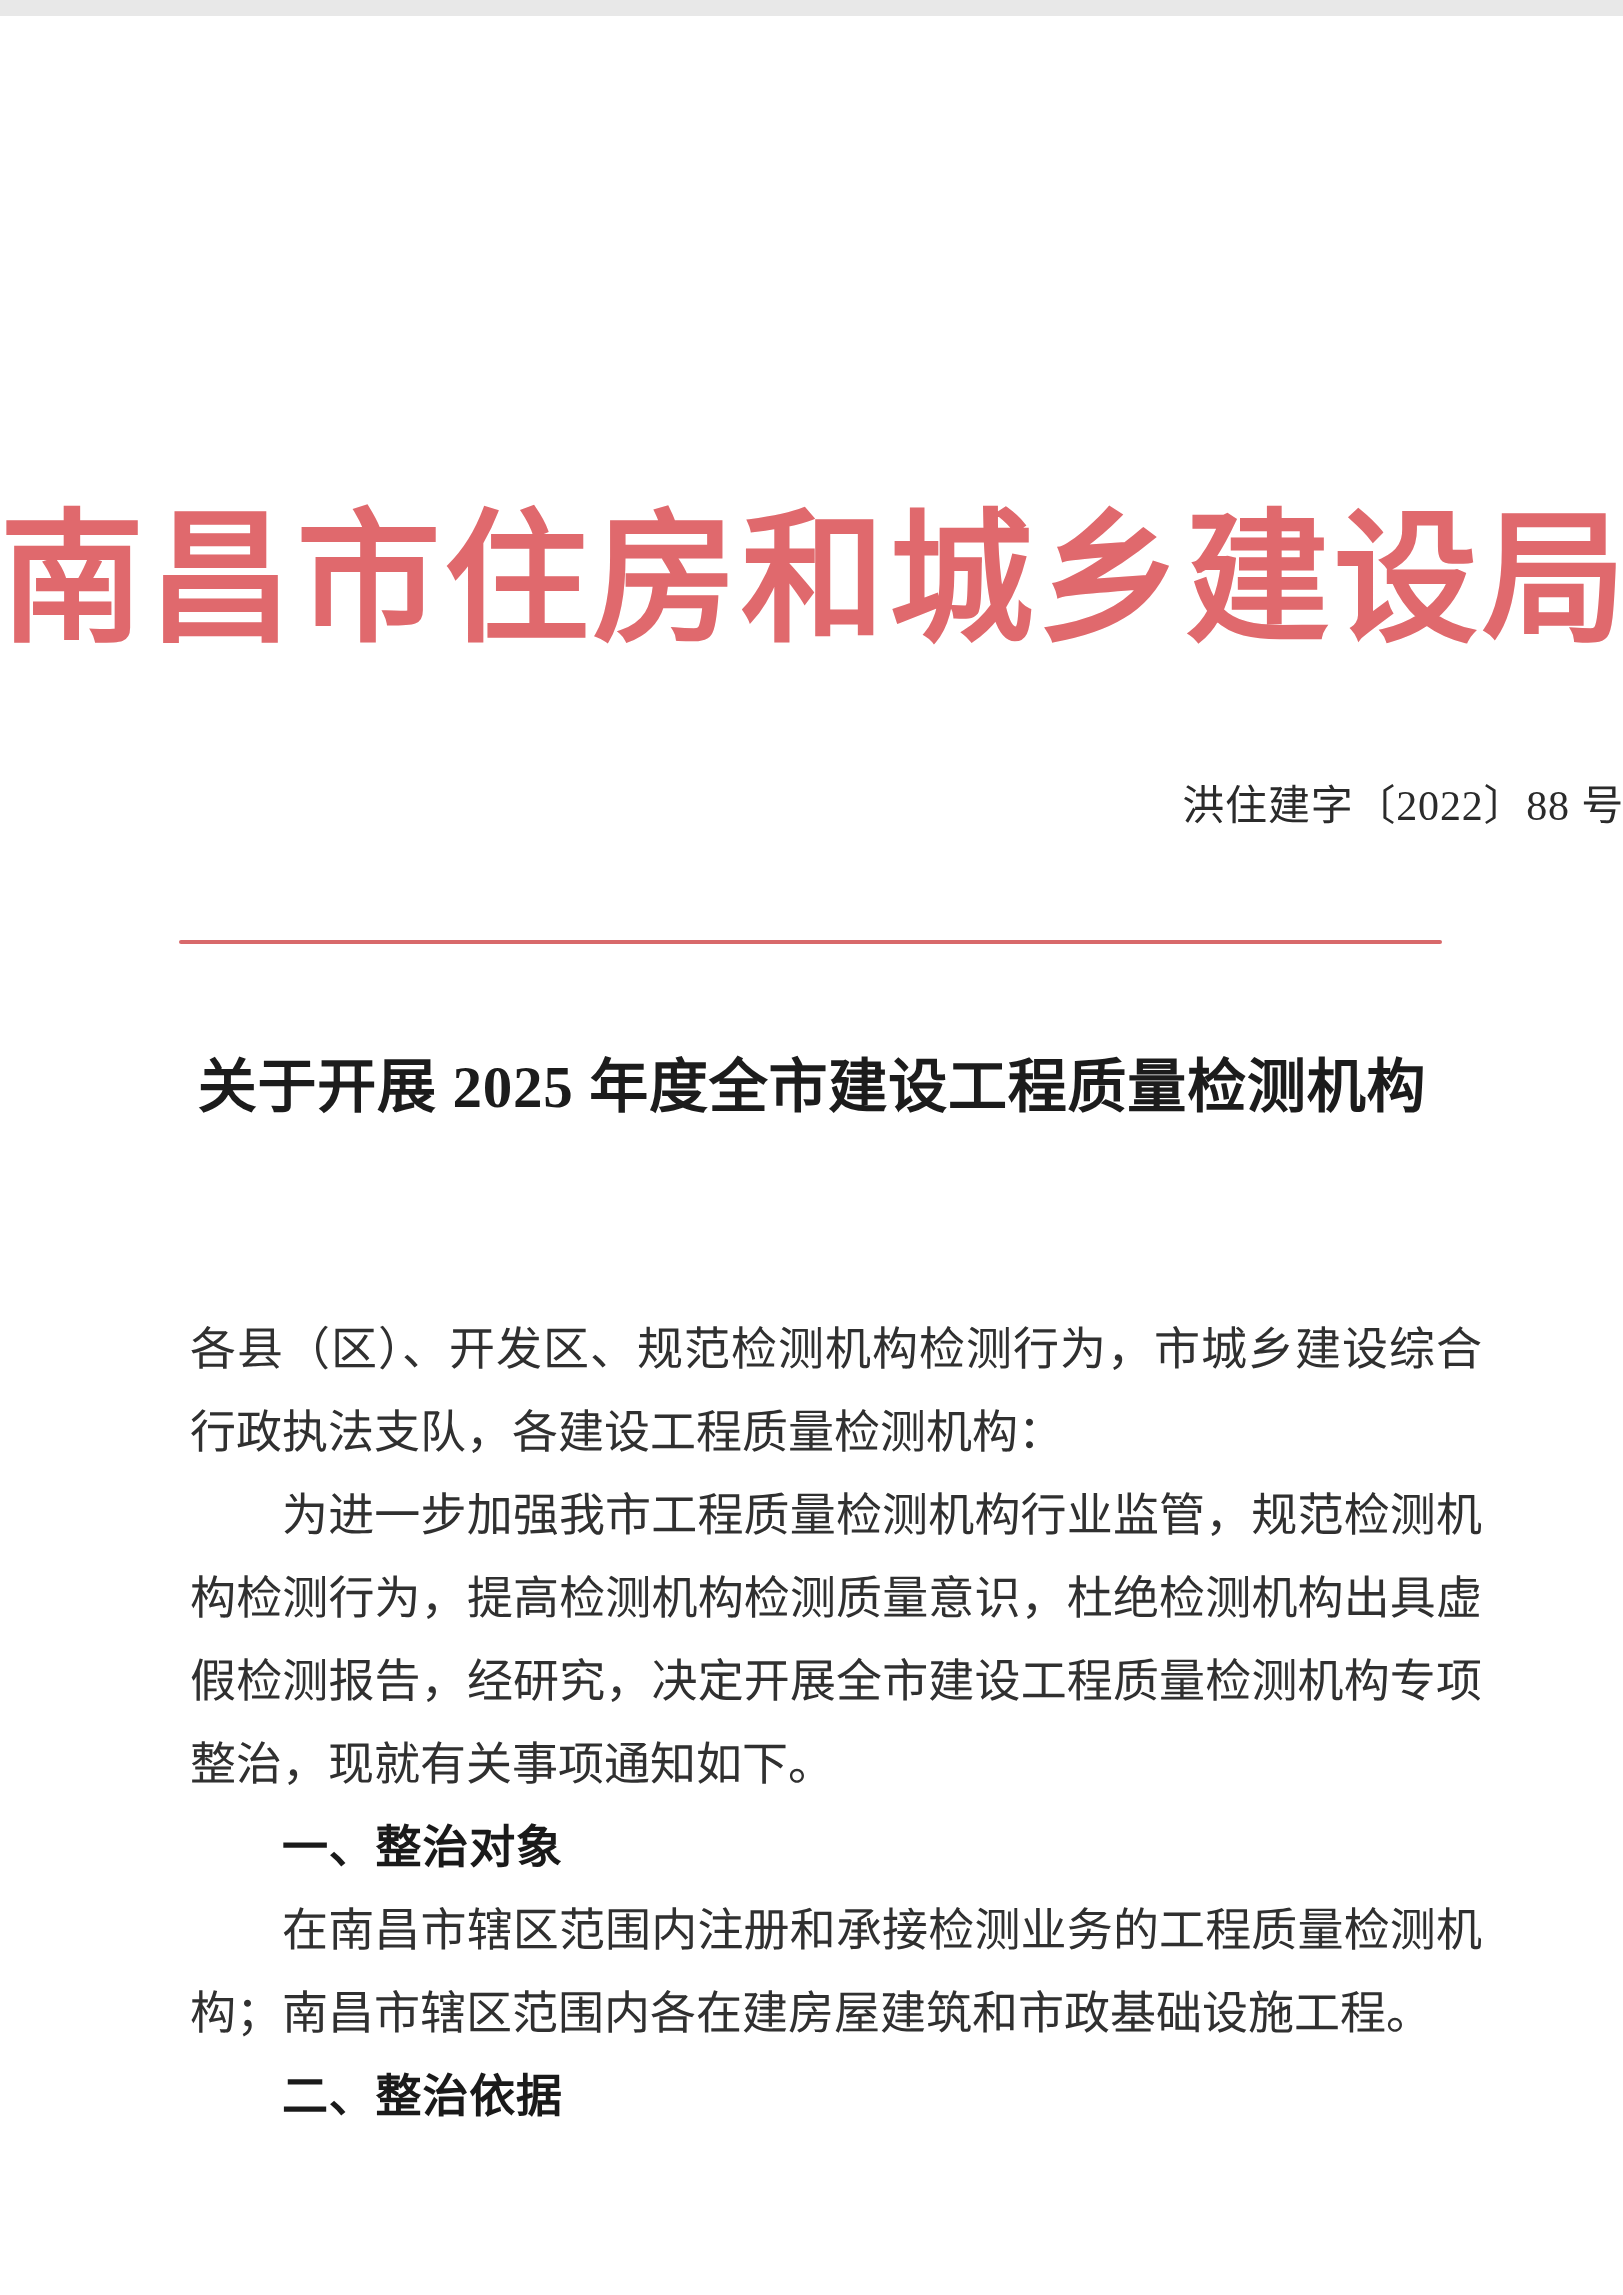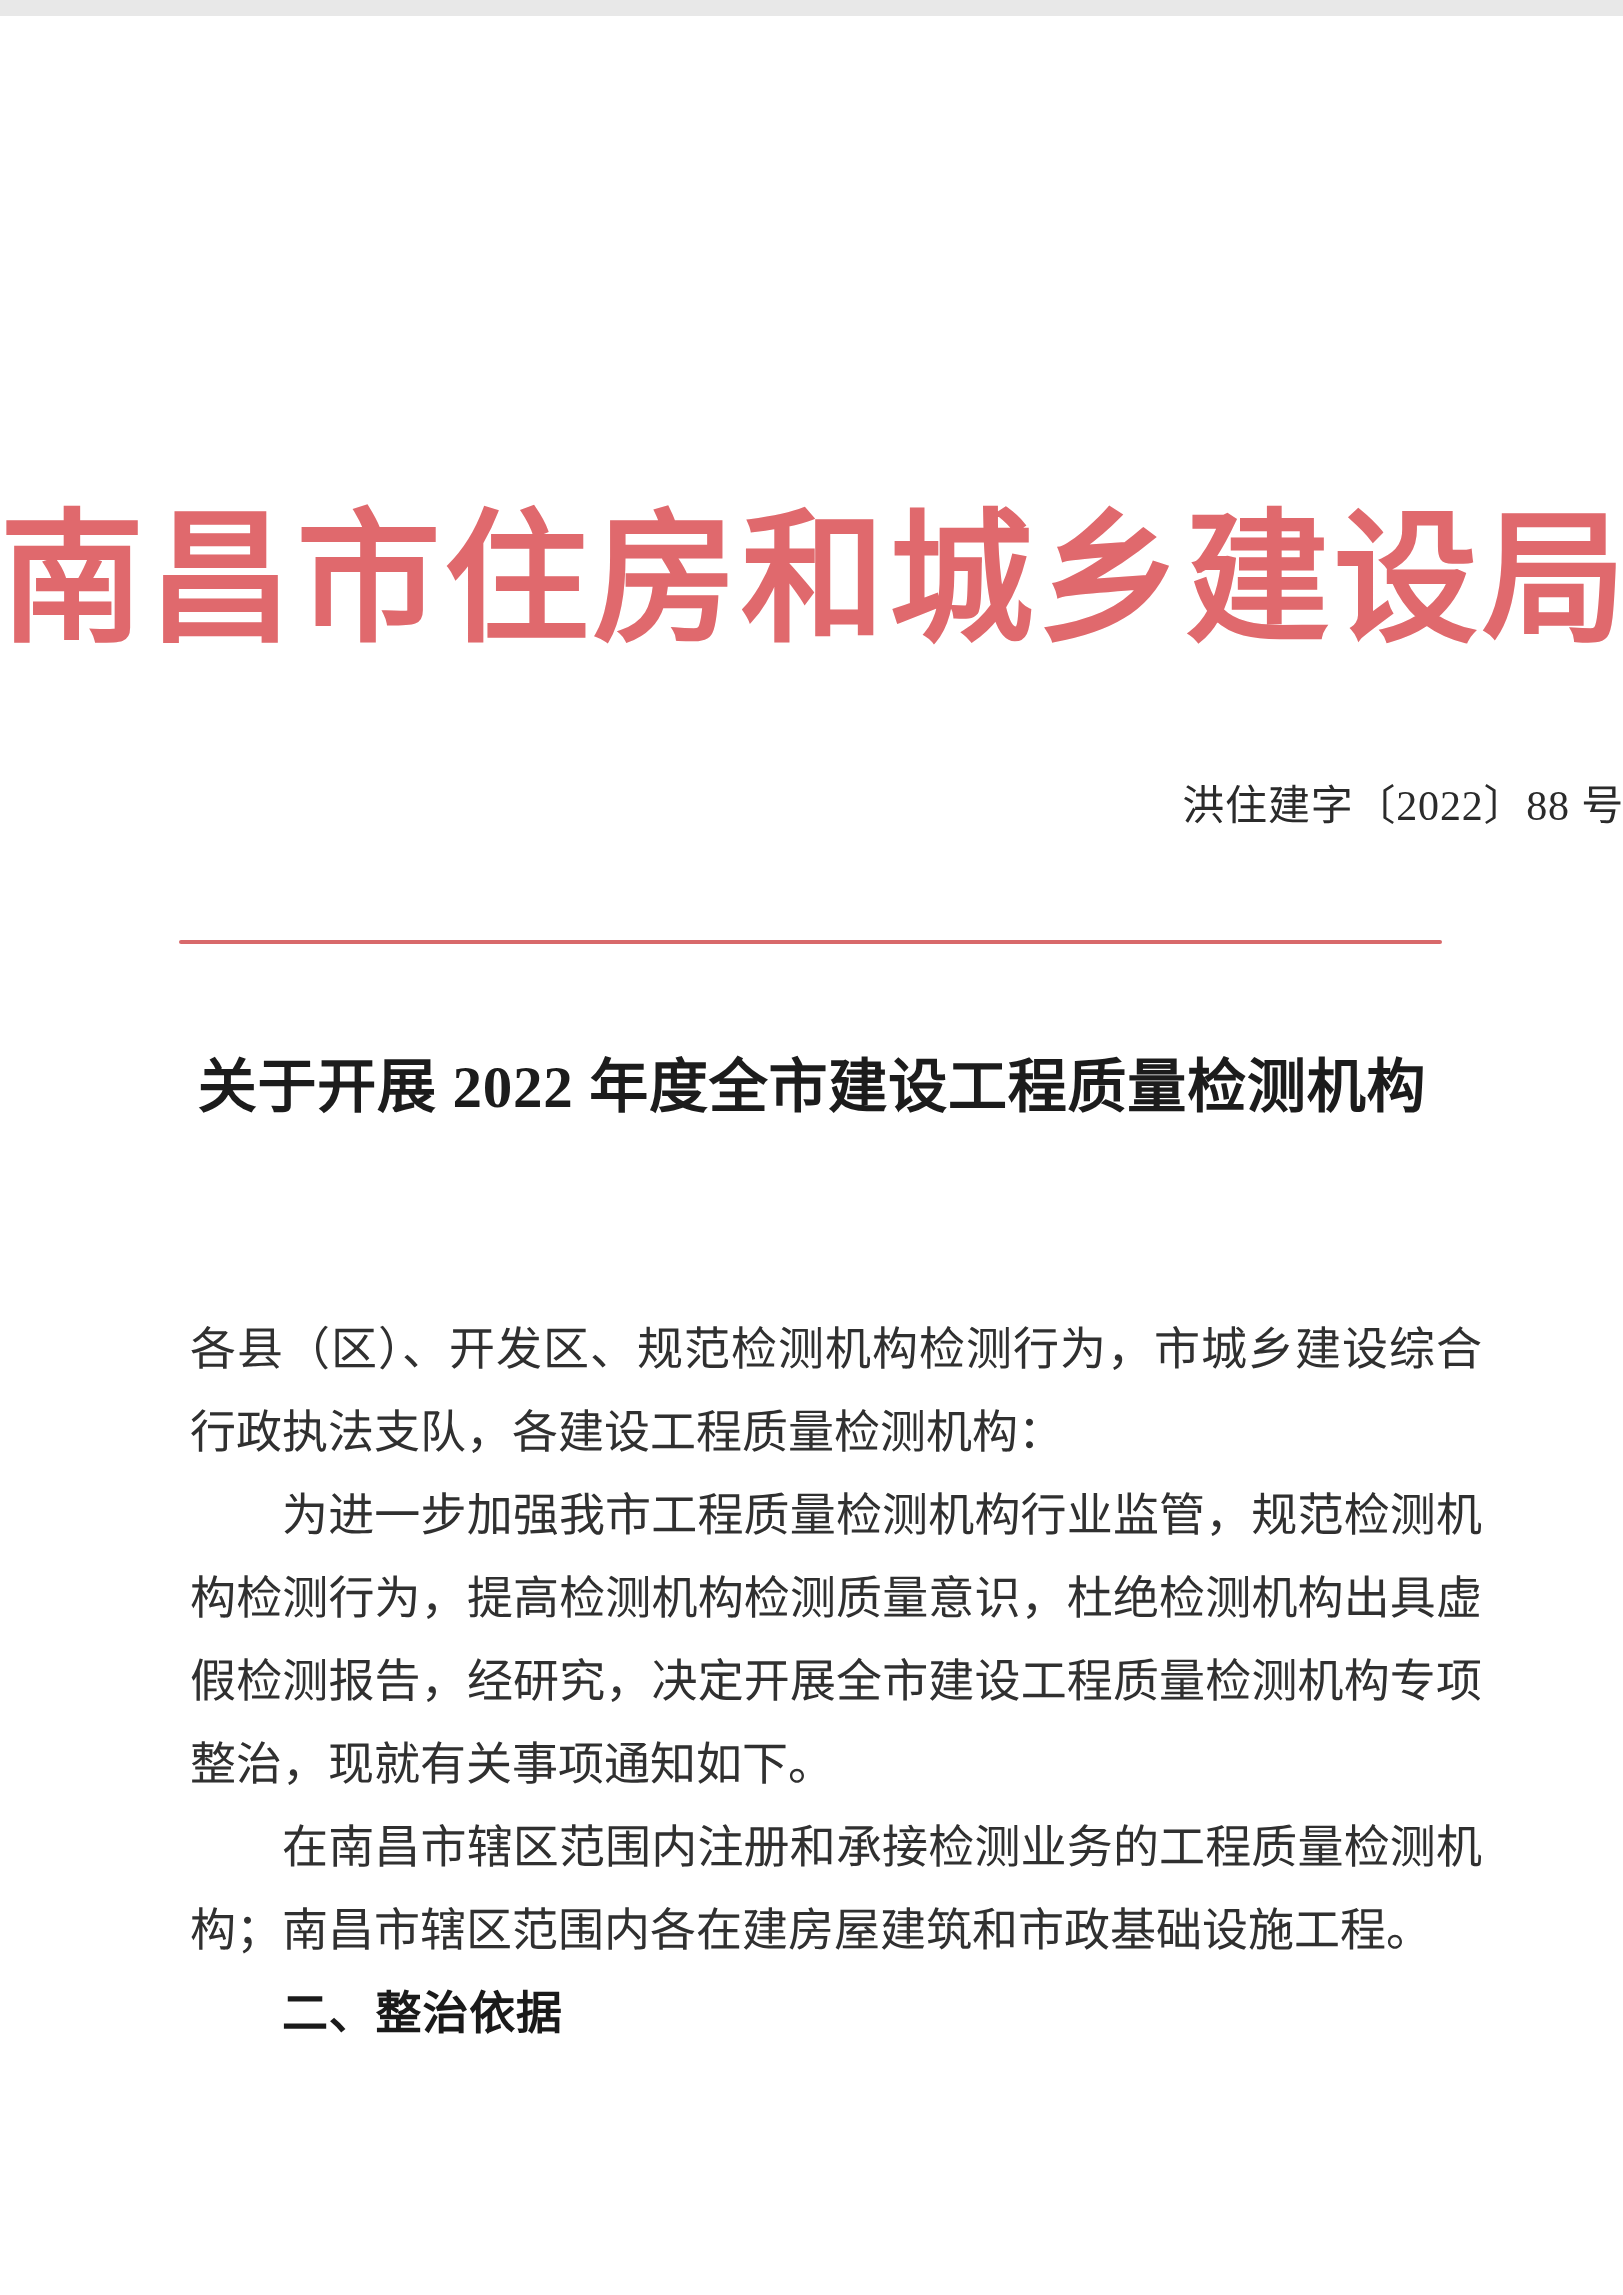--- a/index.html
+++ b/index.html
@@ -100,28 +100,29 @@
 
 <div class="page">
 
   <div class="agency-title">南昌市住房和城乡建设局</div>
 
   <div class="doc-number">洪住建字〔2022〕88 号</div>
 
   <div class="red-divider"></div>
 
   <div class="doc-title">
-    <div>关于开展 2022 年度全市建设工程质量检测机构</div>
+    <div>关于开展 2025 年度全市建设工程质量检测机构</div>
   </div>
 
   <div class="doc-body">
     <p>各县（区）、开发区、规范检测机构检测行为，市城乡建设综合行政执法支队，各建设工程质量检测机构：</p>
 
     <p class="para-indent">为进一步加强我市工程质量检测机构行业监管，规范检测机构检测行为，提高检测机构检测质量意识，杜绝检测机构出具虚假检测报告，经研究，决定开展全市建设工程质量检测机构专项整治，现就有关事项通知如下。</p>
 
+    <p class="section-heading">一、整治对象</p>
 
     <p class="para-indent">在南昌市辖区范围内注册和承接检测业务的工程质量检测机构；南昌市辖区范围内各在建房屋建筑和市政基础设施工程。</p>
 
     <p class="section-heading">二、整治依据</p>
   </div>
 
 </div>
 
 
 </body></html>

